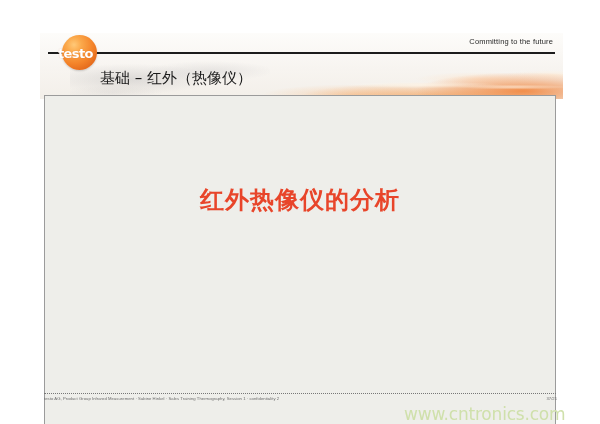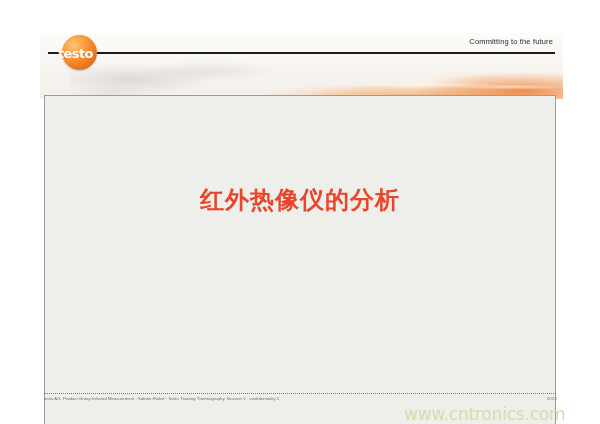--- a/index.html
+++ b/index.html
@@ -198,20 +198,21 @@
 
 <div id="slide">
 
   <div class="header">
     <div class="smoke"></div>
     <div class="flame"></div>
     <div class="header-rule"></div>
     <div class="tagline">Committing to the future</div>
     <div class="logo"></div>
     <div class="logo-text">testo</div>
+    <div class="slide-heading">基础 – 红外（热像仪）</div>
   </div>
 
   <div class="content-box">
     <div class="content-title">红外热像仪的分析</div>
   </div>
 
   <div class="footer-rule"></div>
   <div class="footer-text">testo AG, Product Group Infrared Measurement · Sabine Hinkel · Sales Training Thermography, Session 1 · confidentiality 2</div>
   <div class="footer-page">37/21</div>
 

